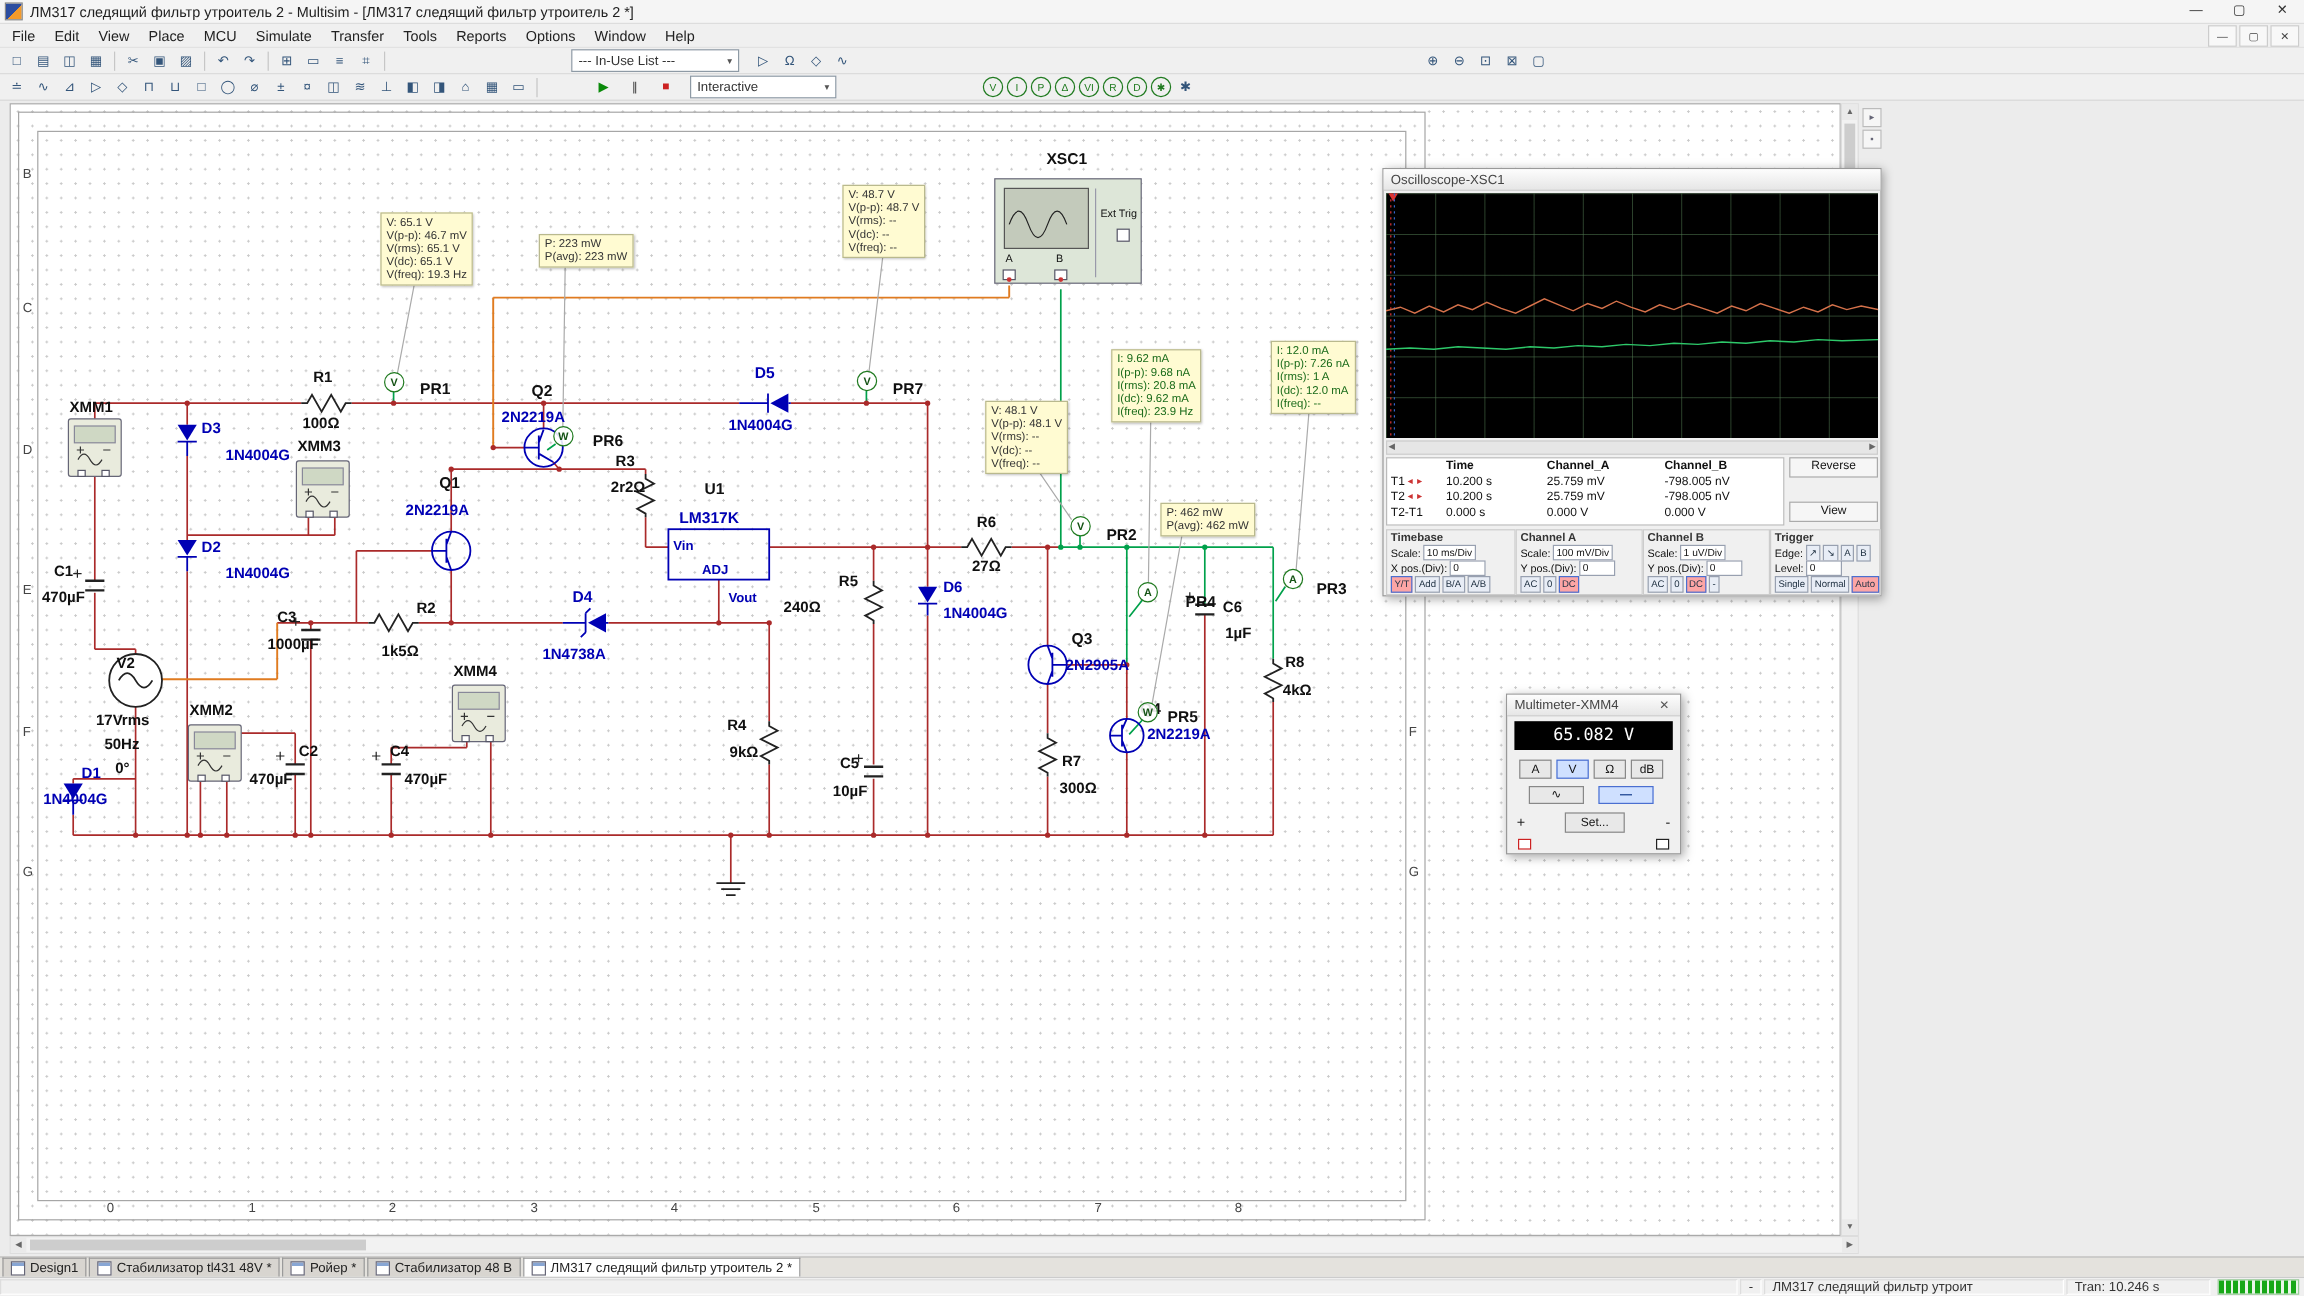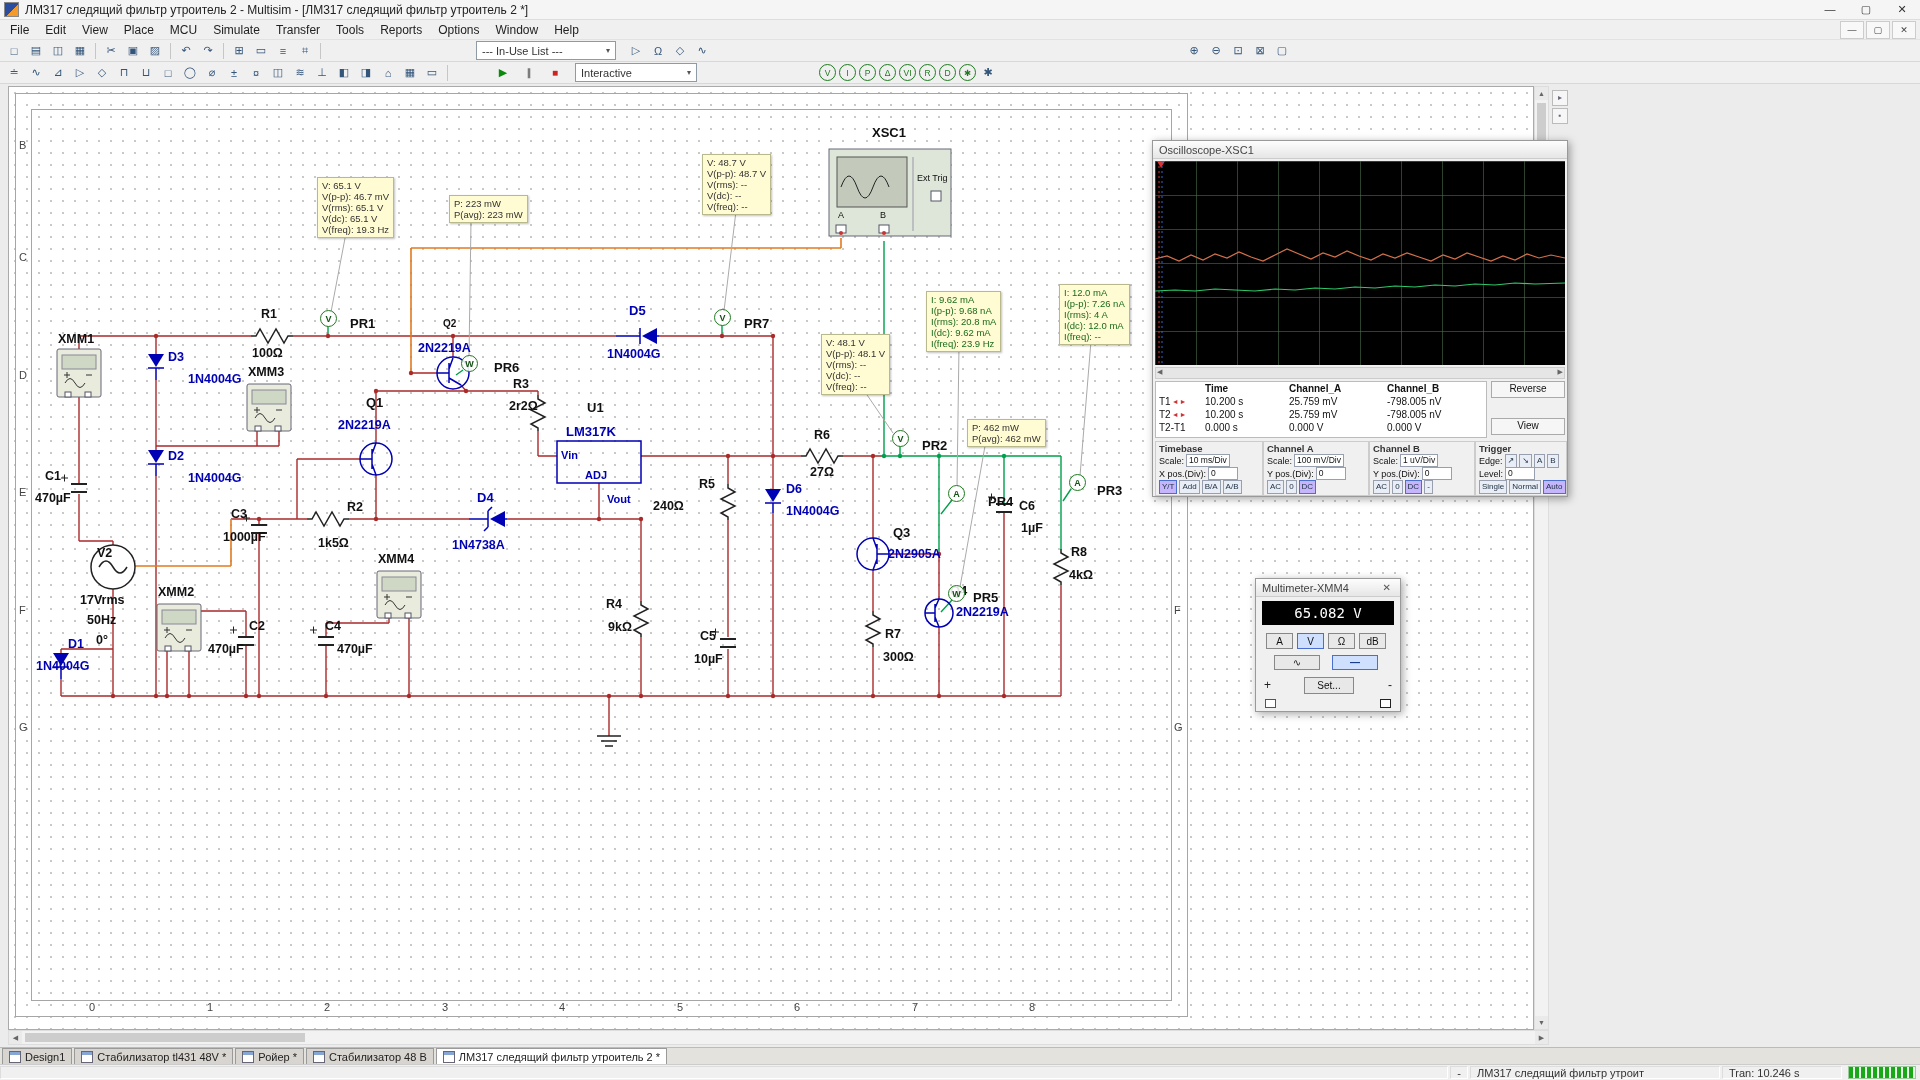--- a/index.html
+++ b/index.html
@@ -71,21 +71,21 @@
   .sr-arrow{font-size:7px;color:#c33}
   .scope-sidebtns{position:absolute;left:338px;top:240px;width:74px}
   .sbtn{height:15px;border:1px solid #aaa;background:#f6f6f6;font-size:10px;text-align:center;line-height:14px;margin-bottom:20px}
   .ext-label{font-size:9.5px;color:#333;white-space:nowrap;overflow:hidden;width:74px}
   .scope-controls{position:absolute;left:2px;top:300px;width:412px;height:55px;display:flex}
   .sc-group{border:1px solid #ccc;padding:1px 3px;font-size:9px;background:#f0f0f0;box-sizing:border-box;position:relative}
   .sc-title{font-size:9.5px;font-weight:700;color:#333;height:11px}
   .sc-row{display:flex;align-items:center;gap:2px;height:13px}
   .sc-box{border:1px solid #98a0b0;background:#fff;padding:0 2px;min-width:24px;height:11px;line-height:10px;font-size:8.5px}
   .sc-btn{border:1px solid #98a0b0;background:#e8edf6;padding:0 2px;height:12px;line-height:11px;font-size:8px;color:#234}
-  .sc-btn.active{background:#c4b5fd;border-color:#4a6fd0}
+  .sc-btn.active{background:#fca5a5;border-color:#4a6fd0}
   
   #mm{left:1255px;top:578px;width:146px;height:134px}
   .mm-display{position:absolute;left:6px;top:22px;width:132px;height:24px;background:#000;color:#fff;
     font-family:"DejaVu Sans Mono",monospace;font-size:14px;display:flex;align-items:center;justify-content:center;box-sizing:border-box}
   .mm-row1{position:absolute;left:10px;top:54px;display:flex;gap:4px}
   .mm-btn{width:27px;height:16px;border:1px solid #888;background:#e8e8e8;font-size:10px;text-align:center;line-height:15px;box-sizing:border-box}
   .mm-btn.active{background:#cfe0ff;border:1px solid #4a6fd0}
   .mm-row2{position:absolute;left:18px;top:76px;display:flex;gap:12px}
   .mm-wave{width:46px;height:15px;border:1px solid #888;background:#e8e8e8;font-size:10px;text-align:center;line-height:14px;box-sizing:border-box}
   .mm-wave.active{background:#cfe0ff;border-color:#4a6fd0;color:#123a8a;font-weight:700}
@@ -403,21 +403,21 @@
         <path d="M345,232 L330,311 M470,220 L468,356 M735,210 L723,310 M862,388 L892,432
           M958,345 L956,486 M1090,340 L1079,475 M984,445 L959,586"></path>
       </g>
     </svg>
 
     <div id="labels">
         <div class="slabel" style="left: 57px; top: 331px;">XMM1</div>
         <div class="slabel" style="left: 260px; top: 306px;">R1</div>
         <div class="slabel" style="left: 251px; top: 345px;">100Ω</div>
         <div class="slabel" style="left: 349px; top: 315px; font-size: 13px;">PR1</div>
-        <div class="slabel" style="left: 442px; top: 317px; font-size: 10px;">Q2</div>
+        <div class="slabel" style="left: 442px; top: 317px; font-size: 13px;">Q2</div>
         <div class="slabel" style="left: 417px; top: 340px; color: rgb(0, 0, 180);">2N2219A</div>
         <div class="slabel" style="left: 628px; top: 302px; color: rgb(0, 0, 180); font-size: 13px;">D5</div>
         <div class="slabel" style="left: 606px; top: 346px; color: rgb(0, 0, 180);">1N4004G</div>
         <div class="slabel" style="left: 743px; top: 315px; font-size: 13px;">PR7</div>
         <div class="slabel" style="left: 871px; top: 124px; font-size: 13px;">XSC1</div>
         <div class="slabel" style="left: 916px; top: 172px; font-size: 9px; font-weight: 400;">Ext Trig</div>
         <div class="slabel" style="left: 837px; top: 209px; font-size: 9px; font-weight: 400;">A</div>
         <div class="slabel" style="left: 879px; top: 209px; font-size: 9px; font-weight: 400;">B</div>
         <div class="slabel" style="left: 167px; top: 349px; color: rgb(0, 0, 180);">D3</div>
         <div class="slabel" style="left: 187px; top: 371px; color: rgb(0, 0, 180);">1N4004G</div>
@@ -508,21 +508,21 @@
         <div class="ann" style="left: 925px; top: 290px; color: rgb(26, 107, 26);">
           <div>I: 9.62 mA</div>
           <div>I(p-p): 9.68 nA</div>
           <div>I(rms): 20.8 mA</div>
           <div>I(dc): 9.62 mA</div>
           <div>I(freq): 23.9 Hz</div>
         </div>
         <div class="ann" style="left: 1058px; top: 283px; color: rgb(26, 107, 26);">
           <div>I: 12.0 mA</div>
           <div>I(p-p): 7.26 nA</div>
-          <div>I(rms): 4 A</div>
+          <div>I(rms): 1 A</div>
           <div>I(dc): 12.0 mA</div>
           <div>I(freq): --</div>
         </div>
         <div class="ann" style="left: 966px; top: 418px;">
           <div>P: 462 mW</div>
           <div>P(avg): 462 mW</div>
         </div>
       </div>
     <div id="probes">
         <div class="probe" style="left: 319px; top: 309px;">V</div>

